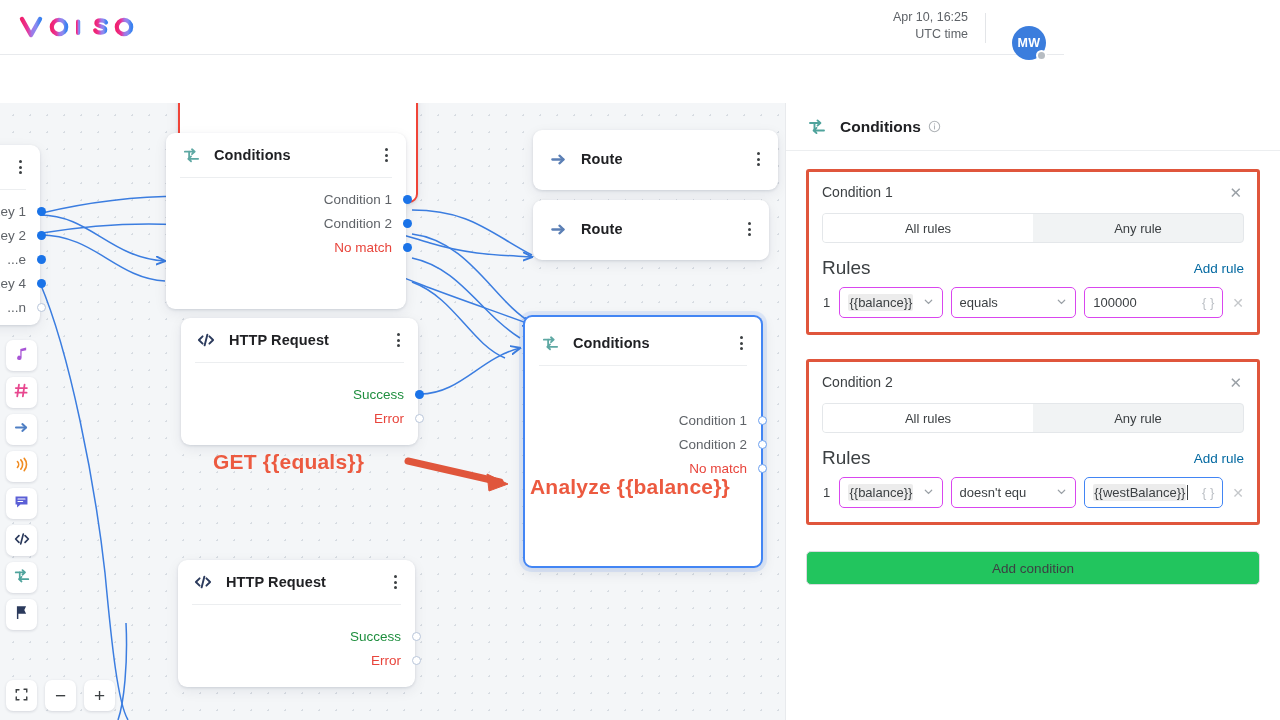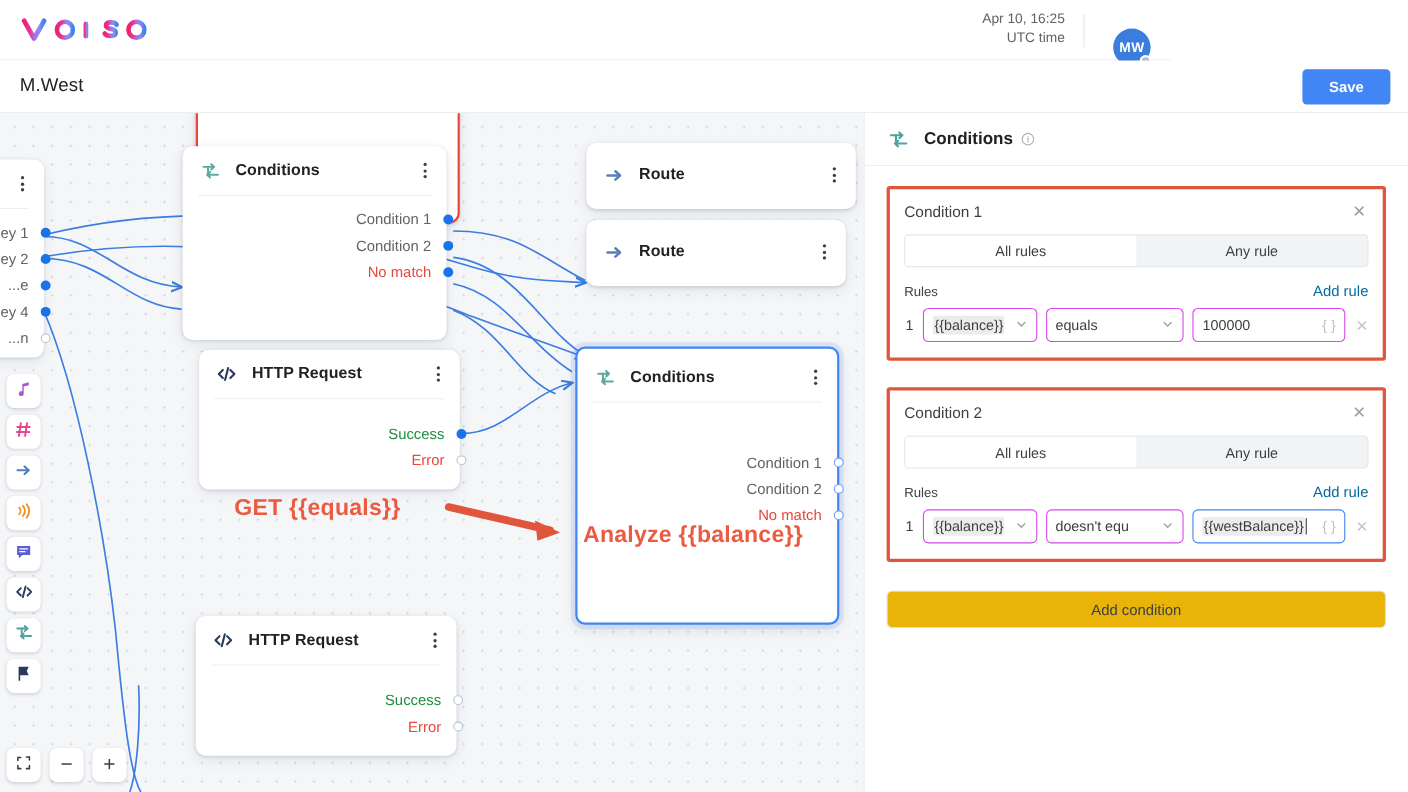--- a/index.html
+++ b/index.html
@@ -119,41 +119,41 @@
   .cond-hd { display: flex; align-items: center; justify-content: space-between; margin-bottom: 13px; }
   .cond-name { font-size: 14px; color: #3c4043; }
   .xbtn { color: #9aa0a6; font-size: 15px; cursor: pointer; line-height: 1; padding: 0 2px; }
   .seg { display: flex; height: 30px; border-radius: 4px; overflow: hidden; background: #f1f3f4; border: 1px solid #e4e7ea; text-align: right; }
   .seg div {
     flex: 1; display: flex; align-items: center; justify-content: center;
     font-size: 13px; color: #3c4043; cursor: pointer;
   }
   .seg div.on { background: #fff; }
   .rules-row { display: flex; align-items: center; justify-content: space-between; margin: 14px 0 8px 0; }
-  .rules-lbl { font-size: 12px; color: #3c4043; }
+  .rules-lbl { font-size: 19px; color: #3c4043; }
   .addrule { font-size: 13.5px; color: #0369a1; cursor: pointer; }
   .rule { display: flex; align-items: center; gap: 8px; }
   .rule-n { width: 10px; font-size: 13px; color: #3c4043; text-align: center; }
   .fld {
     height: 31px; border: 1px solid #d946ef; border-radius: 5px; background: #fff;
     display: flex; align-items: center; padding: 0 8px; font-size: 13px; color: #3c4043;
     position: relative; cursor: pointer; overflow: hidden;
   }
   .fld.f1 { width: 108px; }
   .fld.f2 { width: 132px; text-align: center; }
   .fld.f3 { width: 146px; }
   .fld.focus { border: 1.6px solid #4285f4; }
   .chip { background: #ececec; border-radius: 2px; padding: 1px 1px; white-space: nowrap; }
   .fld .chev { margin-left: auto; color: #9aa0a6; flex: none; }
   .fld .brace { margin-left: auto; color: #bdc1c6; font-size: 13px; flex: none; }
   .caret { width: 1px; height: 15px; background: #3c4043; margin-left: 1px; flex: none; }
   .rule-x { color: #c4c7ca; font-size: 14px; cursor: pointer; padding-left: 1px; }
   .addcond {
     width: 100%; height: 34px; border: 1px solid #dadce0; border-radius: 5px;
-    background: #eab308; font-size: 13.5px; color: #3c4043; cursor: pointer;
+    background: #22c55e; font-size: 13.5px; color: #3c4043; cursor: pointer;
     font-family: inherit; margin-top: 2px;
   }
 </style>
 </head>
 <body>
 
 <div id="app">
 
   <div class="topbar">
     <div class="logo">
@@ -180,24 +180,20 @@
       <div>UTC time</div>
     </div>
     <div class="clock-div"></div>
 
     <div class="avatar-wrap">
       <div class="avatar">MW</div>
       <div class="avatar-dot"></div>
     </div>
   </div>
 
-  <div class="subbar">
-    <div class="flow-title">M.West</div>
-    <button class="save-btn">Save</button>
-  </div>
 
   <div class="canvas">
 
     <svg class="edges">
       <defs>
         <marker id="ah" markerWidth="7" markerHeight="7" refX="6" refY="3.2" orient="auto">
           <path d="M0,0.4 L6.4,3.2 L0,6" fill="none" stroke="#3b7de0" stroke-width="1.3" stroke-linecap="round"></path>
         </marker>
       </defs>
       <g fill="none" stroke="#3b7de0" stroke-width="1.5">

